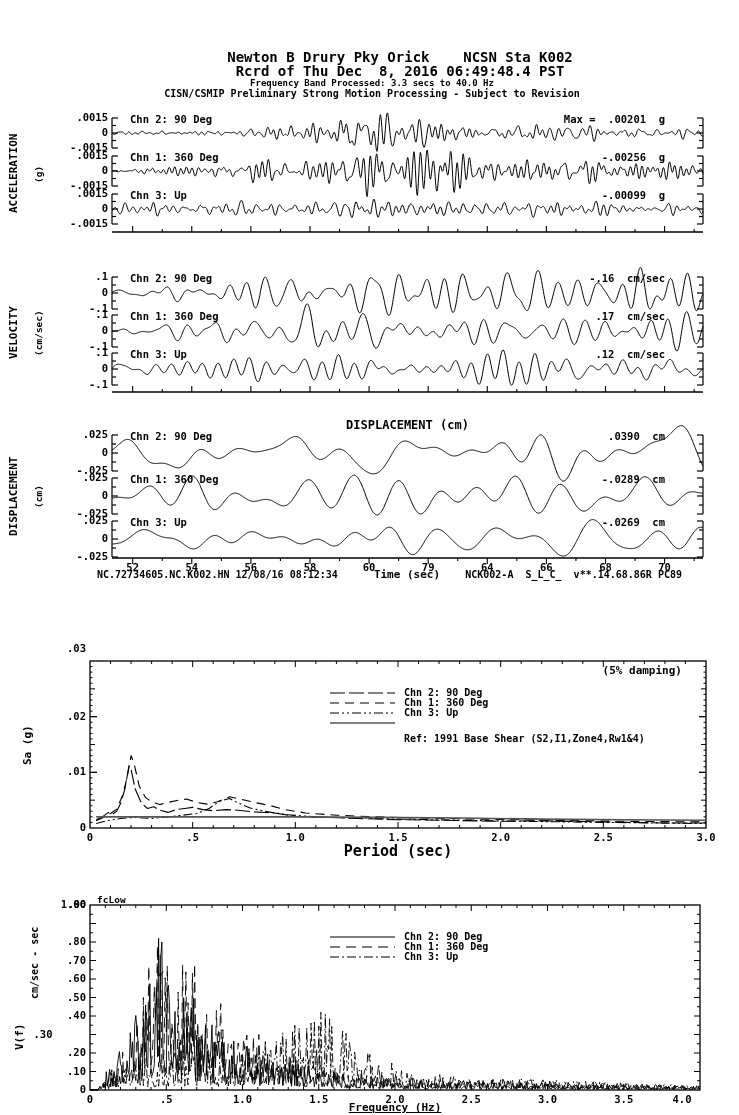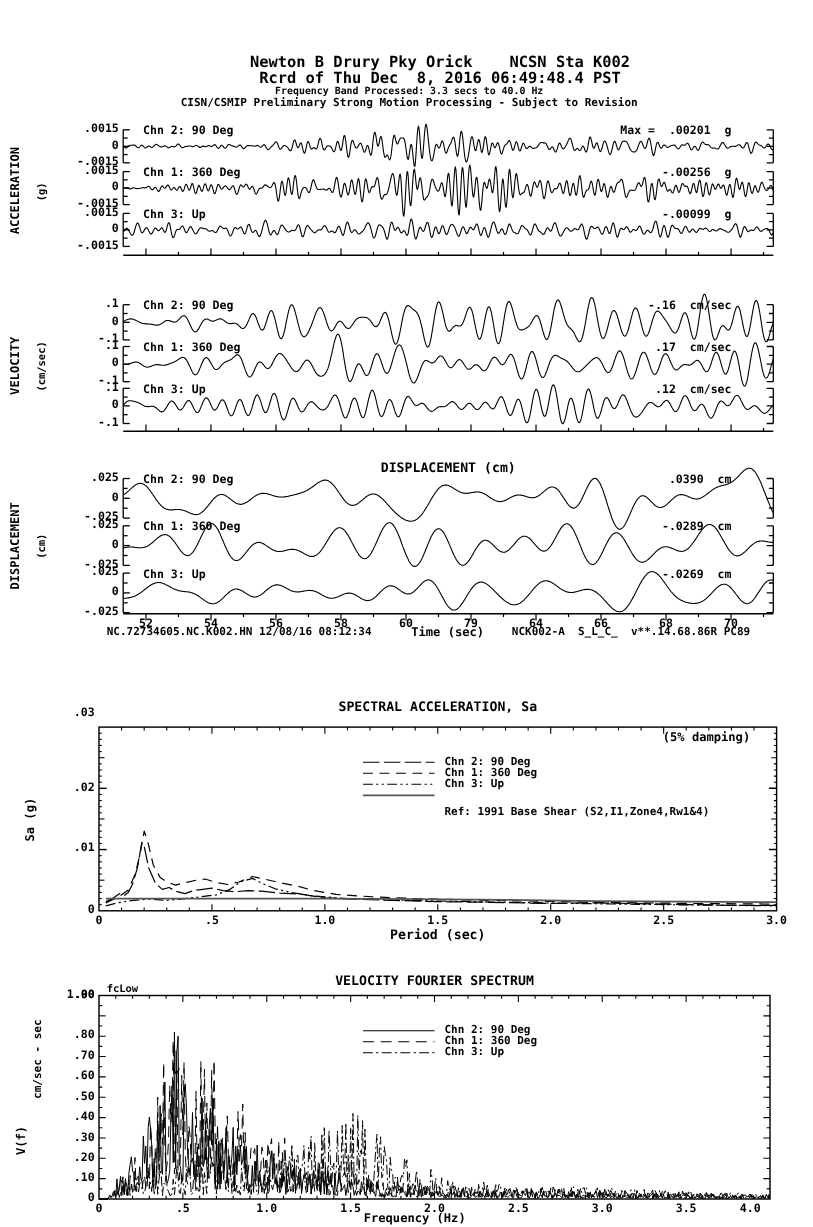--- a/index.html
+++ b/index.html
@@ -28,30 +28,28 @@
   <div class="lbl rot" style="left:34px;top:183px;font-size:9.5px;">(g)</div>
   <div class="lbl rot" style="left:8px;top:359px;font-size:11px;">VELOCITY</div>
   <div class="lbl rot" style="left:34px;top:356px;font-size:9.5px;">(cm/sec)</div>
   <div class="lbl rot" style="left:8px;top:536px;font-size:11px;">DISPLACEMENT</div>
   <div class="lbl rot" style="left:34px;top:508px;font-size:9.5px;">(cm)</div>
 
   <div class="lbl" style="left:97px;top:570px;font-size:10px;">NC.72734605.NC.K002.HN 12/08/16 08:12:34</div>
   <div class="lbl ctr" style="left:307px;top:569px;width:200px;font-size:11px;">Time (sec)</div>
   <div class="lbl rgt" style="left:440px;top:570px;width:242px;font-size:10px;">NCK002-A  S_L_C_  v**.14.68.86R PC89</div>
 
-  <div class="lbl ctr" style="left:98px;top:636px;width:600px;font-size:12px;">SPECTRAL ACCELERATION, Sa</div>
   <div class="lbl rgt" style="left:482px;top:665px;width:200px;font-size:11px;">(5% damping)</div>
   <div class="lbl rot" style="left:22px;top:765px;font-size:11px;">Sa (g)</div>
-  <div class="lbl ctr" style="left:298px;top:844px;width:200px;font-size:12px;">Period (sec)</div>
-
-  <div class="lbl ctr" style="left:95px;top:885px;width:600px;font-size:12px;">VELOCITY FOURIER SPECTRUM</div>
+  <div class="lbl ctr" style="left:298px;top:844px;width:200px;font-size:15px;">Period (sec)</div>
+
   <div class="lbl" style="left:97px;top:895px;font-size:9.5px;">fcLow</div>
   <div class="lbl rot" style="left:14px;top:1050px;font-size:11px;">V(f)</div>
   <div class="lbl rot" style="left:30px;top:999px;font-size:10px;">cm/sec - sec</div>
-  <div class="lbl ctr" style="left:277px;top:1102px;width:200px;font-size:11px;">Frequency (Hz)</div>
+  <div class="lbl ctr" style="left:295px;top:1102px;width:200px;font-size:11px;text-decoration:underline;">Frequency (Hz)</div>
 <svg width="603" height="134" style="left: 108px; top: 112px;">
       <line x1="4" y1="6" x2="4" y2="36" stroke="#000" stroke-width="1.2"></line>
       <line x1="4" y1="6" x2="10" y2="6" stroke="#000" stroke-width="1.2"></line>
       <line x1="4" y1="13.5" x2="8" y2="13.5" stroke="#000" stroke-width="1.2"></line>
       <line x1="4" y1="21" x2="10" y2="21" stroke="#000" stroke-width="1.2"></line>
       <line x1="4" y1="28.5" x2="8" y2="28.5" stroke="#000" stroke-width="1.2"></line>
       <line x1="4" y1="36" x2="10" y2="36" stroke="#000" stroke-width="1.2"></line>
       <line x1="595" y1="6" x2="595" y2="36" stroke="#000" stroke-width="1.2"></line>
       <line x1="595" y1="6" x2="589" y2="6" stroke="#000" stroke-width="1.2"></line>
       <line x1="595" y1="13.5" x2="591" y2="13.5" stroke="#000" stroke-width="1.2"></line>
@@ -558,21 +556,21 @@
       <line x1="240" y1="42" x2="305" y2="42" stroke="#000000" stroke-width="1" stroke-dasharray="10,6"></line>
       <line x1="240" y1="52" x2="305" y2="52" stroke="#000000" stroke-width="1" stroke-dasharray="9,3,2,3"></line>
     </svg>
     <div class="lbl rgt" style="left: 0px; top: 899px; width: 86px; font-size: 10.5px;">1.00</div>
     <div class="lbl rgt" style="left: 0px; top: 900px; width: 86px; font-size: 10px;">.90</div>
     <div class="lbl rgt" style="left: 0px; top: 936px; width: 86px; font-size: 10.5px;">.80</div>
     <div class="lbl rgt" style="left: 0px; top: 954.5px; width: 86px; font-size: 10.5px;">.70</div>
     <div class="lbl rgt" style="left: 0px; top: 973px; width: 86px; font-size: 10.5px;">.60</div>
     <div class="lbl rgt" style="left: 0px; top: 991.5px; width: 86px; font-size: 10.5px;">.50</div>
     <div class="lbl rgt" style="left: 0px; top: 1010px; width: 86px; font-size: 10.5px;">.40</div>
-    <div class="lbl rgt" style="left: 0px; top: 1028.5px; width: 86px; font-size: 10.5px;">.30</div>
+    <div class="lbl rgt" style="left: 0px; top: 1028.5px; width: 86px; font-size: 10.5px; text-align: center;">.30</div>
     <div class="lbl rgt" style="left: 0px; top: 1047px; width: 86px; font-size: 10.5px;">.20</div>
     <div class="lbl rgt" style="left: 0px; top: 1065.5px; width: 86px; font-size: 10.5px;">.10</div>
     <div class="lbl rgt" style="left: 0px; top: 1084px; width: 86px; font-size: 10.5px;">0</div>
     <div class="lbl ctr" style="left: 75px; top: 1094px; width: 30px; font-size: 10.5px;">0</div>
     <div class="lbl ctr" style="left: 151.25px; top: 1094px; width: 30px; font-size: 10.5px;">.5</div>
     <div class="lbl ctr" style="left: 227.5px; top: 1094px; width: 30px; font-size: 10.5px;">1.0</div>
     <div class="lbl ctr" style="left: 303.75px; top: 1094px; width: 30px; font-size: 10.5px;">1.5</div>
     <div class="lbl ctr" style="left: 380px; top: 1094px; width: 30px; font-size: 10.5px;">2.0</div>
     <div class="lbl ctr" style="left: 456.25px; top: 1094px; width: 30px; font-size: 10.5px;">2.5</div>
     <div class="lbl ctr" style="left: 532.5px; top: 1094px; width: 30px; font-size: 10.5px;">3.0</div>

